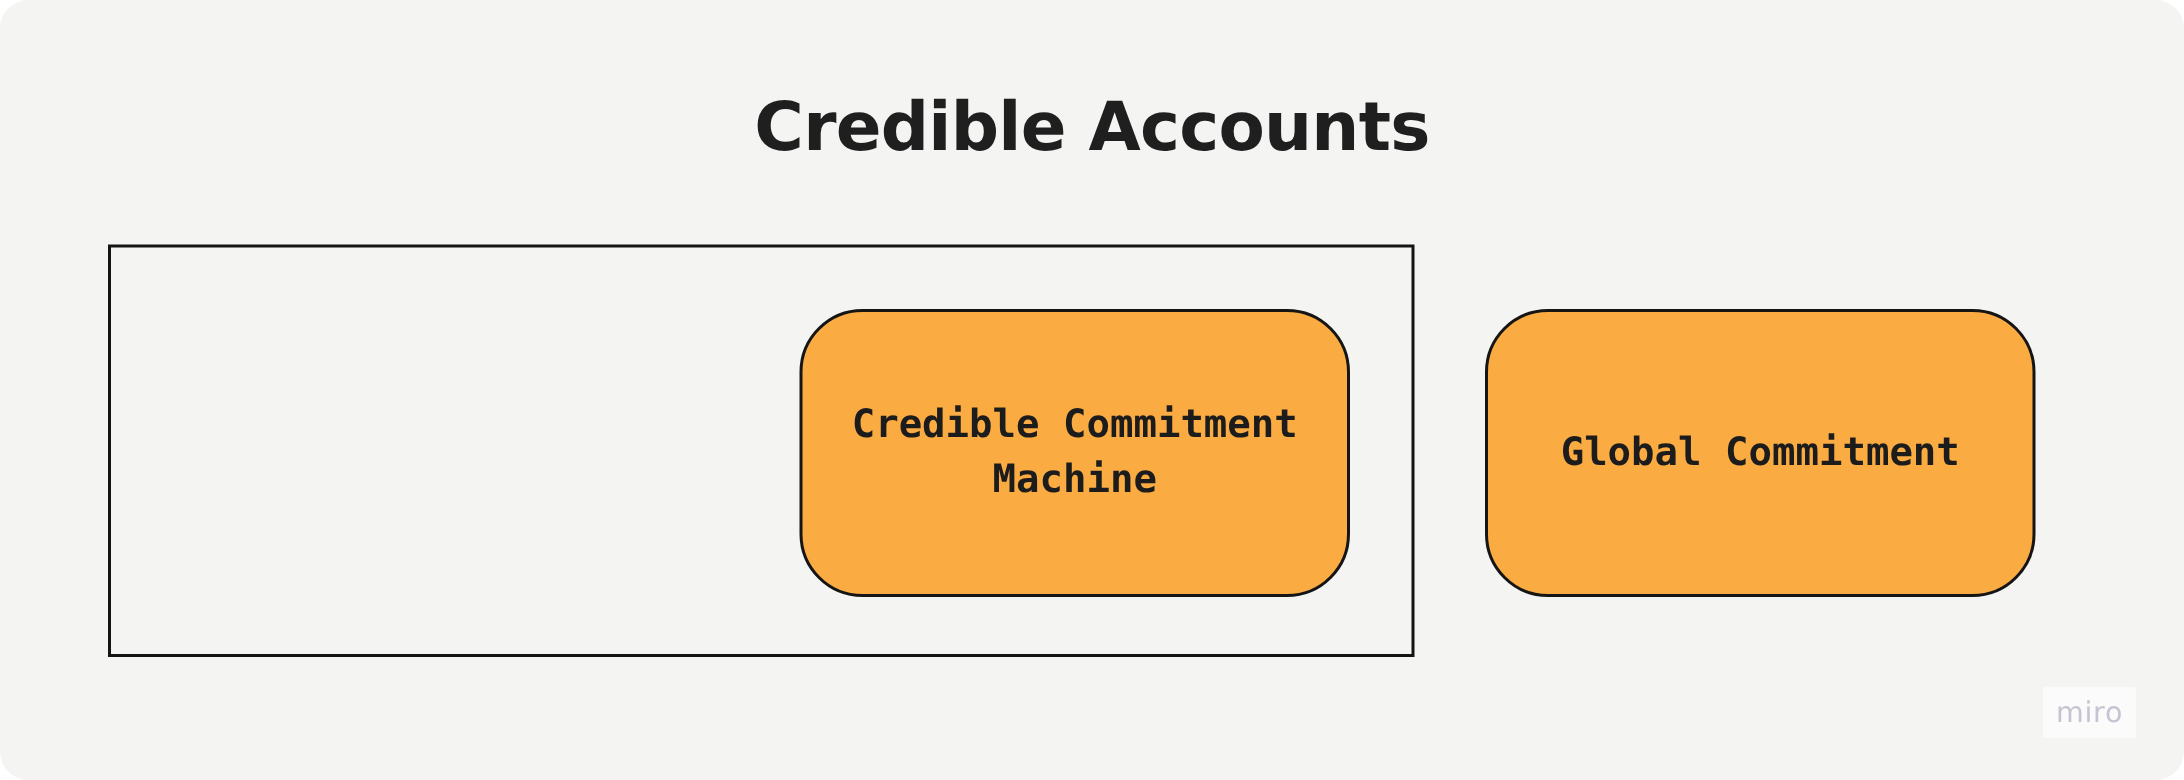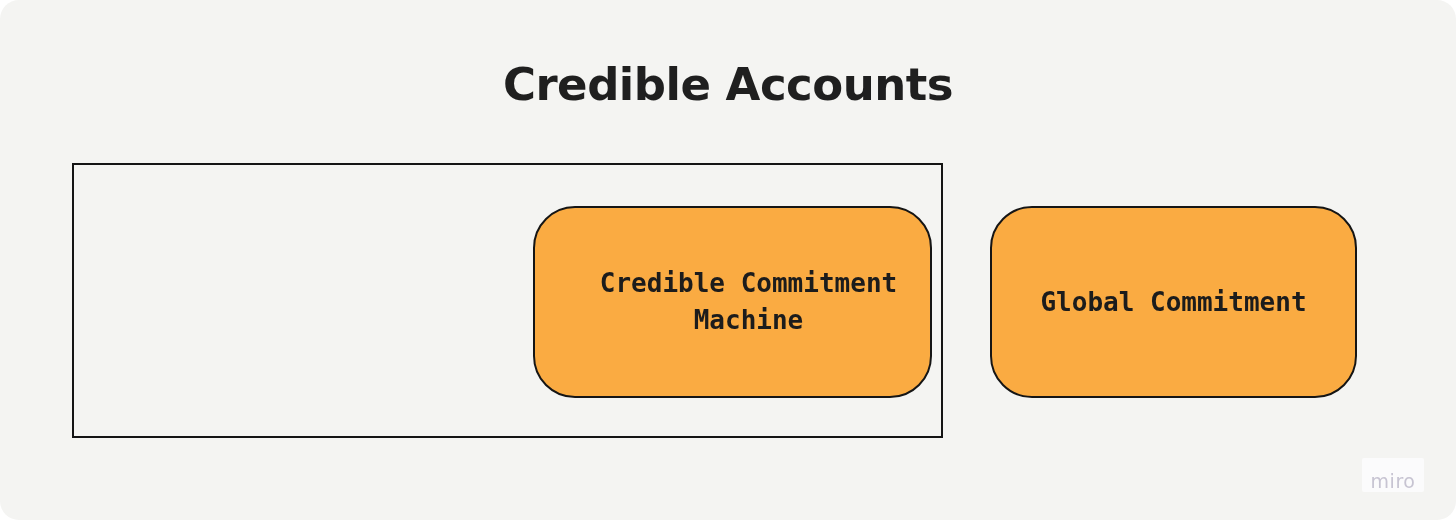--- a/index.html
+++ b/index.html
@@ -55,32 +55,32 @@
   .node-label {
     font-family: "DejaVu Sans Mono", "Liberation Mono", monospace;
     font-weight: 700;
     font-size: 26px;
     line-height: 1.42;
     color: #1c1c1c;
     text-align: center;
     padding: 0 28px;
   }
   .node-account { left: 115px; }
-  .node-ccm     { left: 533px; padding-left: 32px; }
+  .node-ccm     { left: 533px; }
   .node-global  { left: 990px; }
   .miro-badge {
     position: absolute;
     left: 1362px;
     top: 458px;
     width: 62px;
     height: 34px;
     background: #fbfbfc;
     border-radius: 2px;
     display: flex;
-    align-items: flex-end;
+    align-items: center;
     justify-content: center;
     cursor: pointer;
   }
   .miro-badge span {
     font-family: "DejaVu Sans", "Liberation Sans", sans-serif;
     font-size: 19px;
     font-weight: 400;
     letter-spacing: 0.5px;
     color: #c7c4d2;
   }

